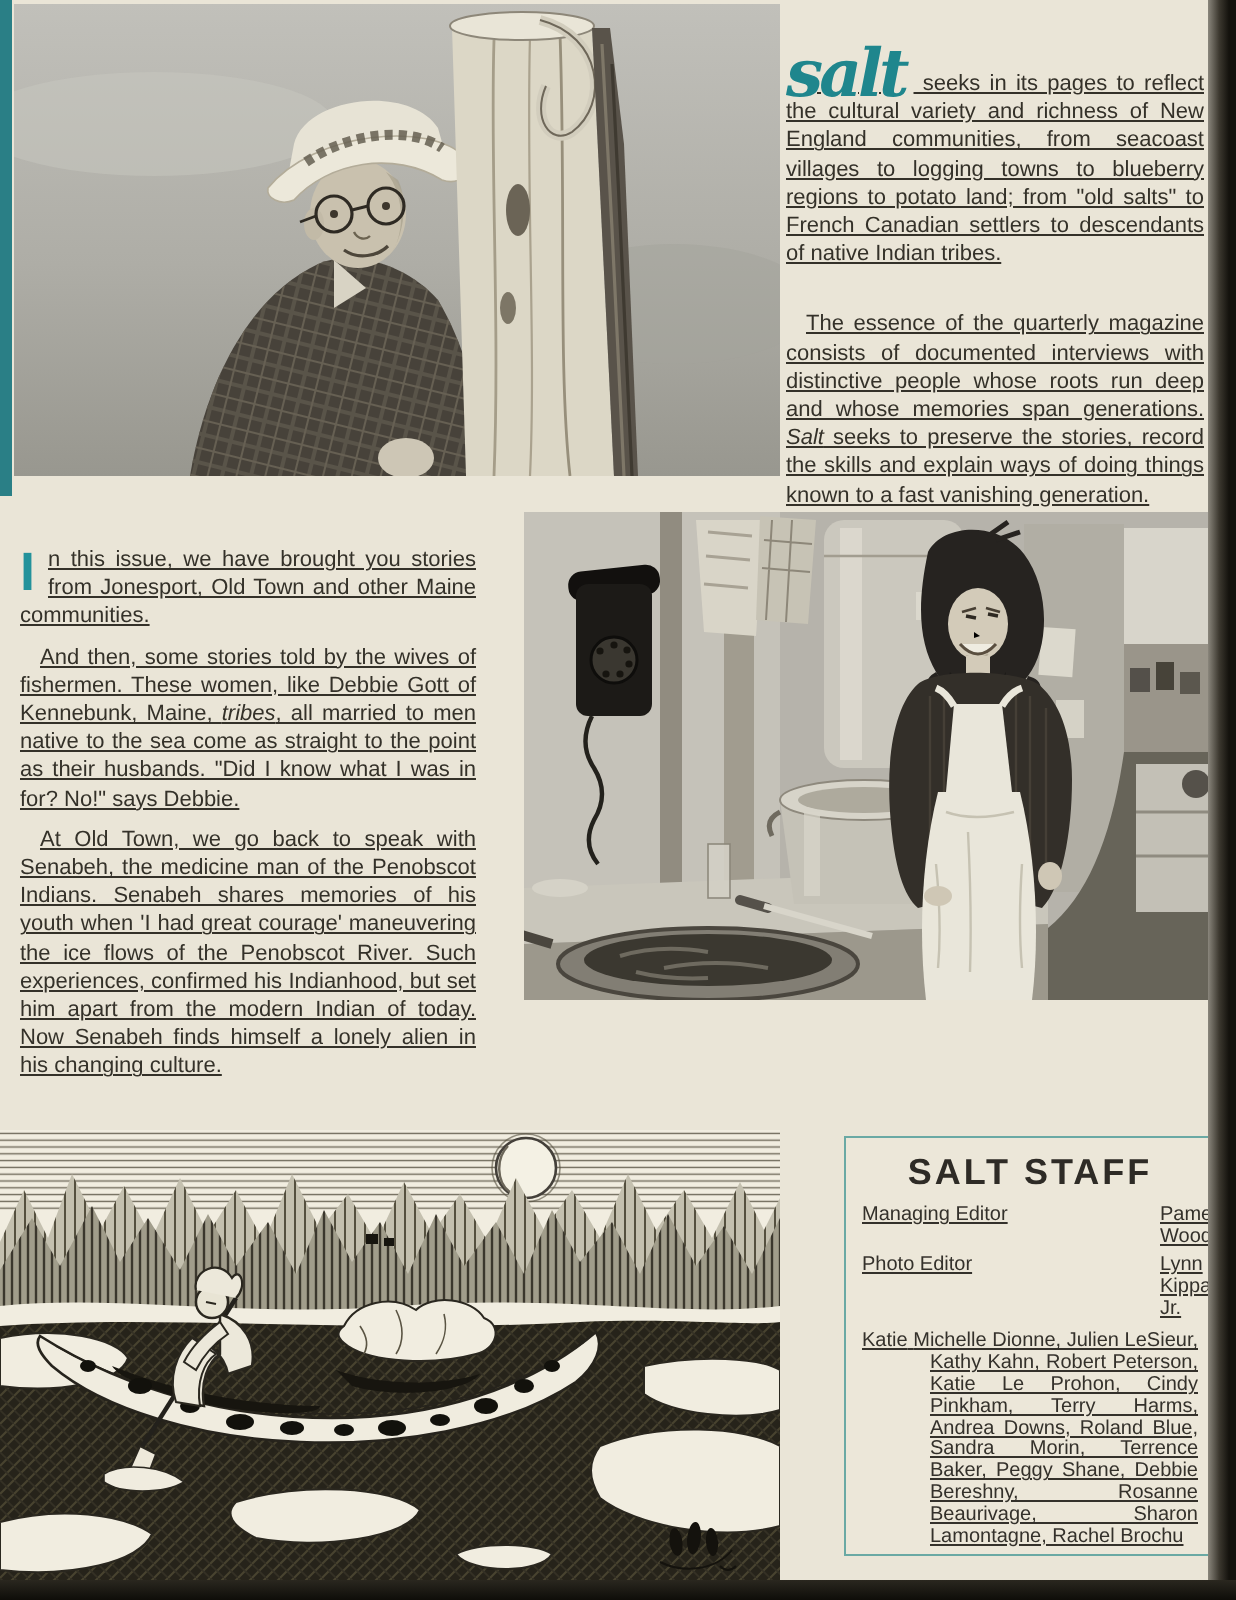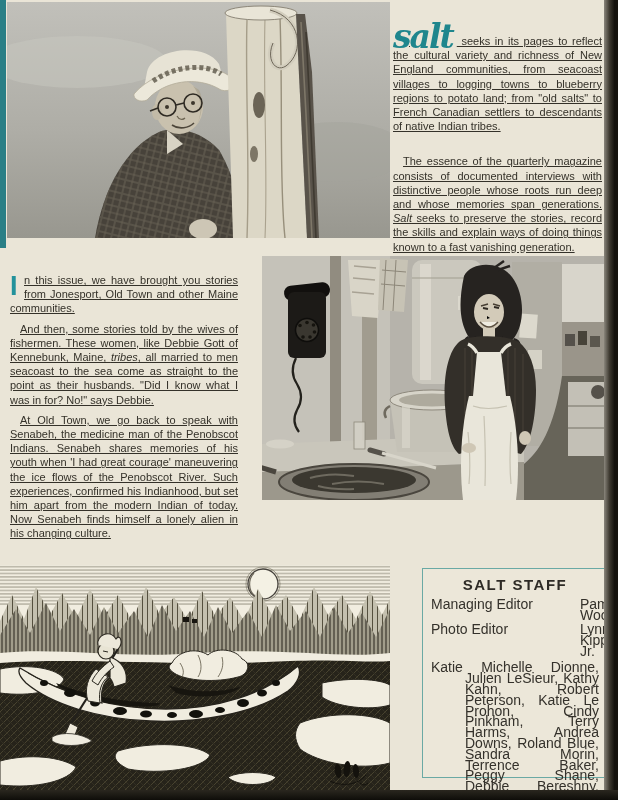--- a/index.html
+++ b/index.html
@@ -35,23 +35,23 @@
   .dropcap{
     float:left;color:#23929b;font-weight:bold;font-size:27px;line-height:24px;
     width:9px;margin:1px 5px 0 0;font-family:"Liberation Sans",sans-serif;
   }
   
   .staff-box{
     position:absolute;left:422px;top:568px;width:186px;height:210px;
     border:1.5px solid #6aa9a4;background:#ece7d9;box-sizing:border-box;
     padding:6px 8px 4px 8px;
   }
-  .staff-title{text-align:center;font-size:15px;font-weight:bold;letter-spacing:1.5px;
+  .staff-title{text-align:center;font-size:18px;font-weight:bold;letter-spacing:1.5px;
     color:#2e2b26;margin:1px 0 6px 0;}
-  .srow{font-size:14px;line-height:10.8px;color:#34312b;margin-top:3.5px;}
+  .srow{font-size:10px;line-height:10.8px;color:#34312b;margin-top:3.5px;text-decoration:underline;}
   .two{display:flex;}
   .two .role{flex:none;width:112px;}
   .two .names{flex:1;margin-left:37px;}
   .hang{text-align:justify;}
   .sr-senior{padding-left:60px;text-indent:-60px;margin-top:6px;}
   .sr-staff{padding-left:34px;text-indent:-34px;margin-top:6px;}
 </style>
 </head>
 <body>
 
@@ -115,21 +115,21 @@
     </svg>
   </div>
 
   <div class="col-right body-text">
     <p><span class="salt-script">salt</span><span> seeks in its pages to reflect the cultural variety and richness of New England communities, from seacoast villages to logging towns to blueberry regions to potato land; from "old salts" to French Canadian settlers to descendants of native Indian tribes.</span></p>
     <p class="pind"><span>The essence of the quarterly magazine consists of documented interviews with distinctive people whose roots run deep and whose memories span generations. </span><i>Salt</i><span> seeks to preserve the stories, record the skills and explain ways of doing things known to a fast vanishing generation.</span></p>
   </div>
 
   <div class="col-left body-text">
     <p><span class="dropcap">I</span><span>n this issue, we have brought you stories from Jonesport, Old Town and other Maine communities.</span></p>
-    <p class="pind gap"><span>And then, some stories told by the wives of fishermen. These women, like Debbie Gott of Kennebunk, Maine, </span><i>tribes</i><span>, all married to men seacoast to the sea come as straight to the point as their husbands. "Did I know what I was in for? No!" says Debbie.</span></p>
+    <p class="pind gap"><span>And then, some stories told by the wives of fishermen. These women, like Debbie Gott of Kennebunk, Maine, </span><i>tribes</i><span>, all married to men native to the sea come as straight to the point as their husbands. "Did I know what I was in for? No!" says Debbie.</span></p>
     <p class="pind gap">At Old Town, we go back to speak with Senabeh, the medicine man of the Penobscot Indians. Senabeh shares memories of his youth when 'I had great courage' maneuvering the ice flows of the Penobscot River. Such experiences, confirmed his Indianhood, but set him apart from the modern Indian of today. Now Senabeh finds himself a lonely alien in his changing culture.</p>
   </div>
 
   <div class="photo photo-b">
     <svg viewBox="0 0 343 244" preserveAspectRatio="none">
       <rect width="343" height="244" fill="#b6b3ab"></rect>
       <rect x="0" y="0" width="128" height="190" fill="#c5c2b9"></rect>
 
       <rect x="68" y="0" width="11" height="192" fill="#918c80"></rect>
       <rect x="100" y="22" width="15" height="170" fill="#a19c8f"></rect>

